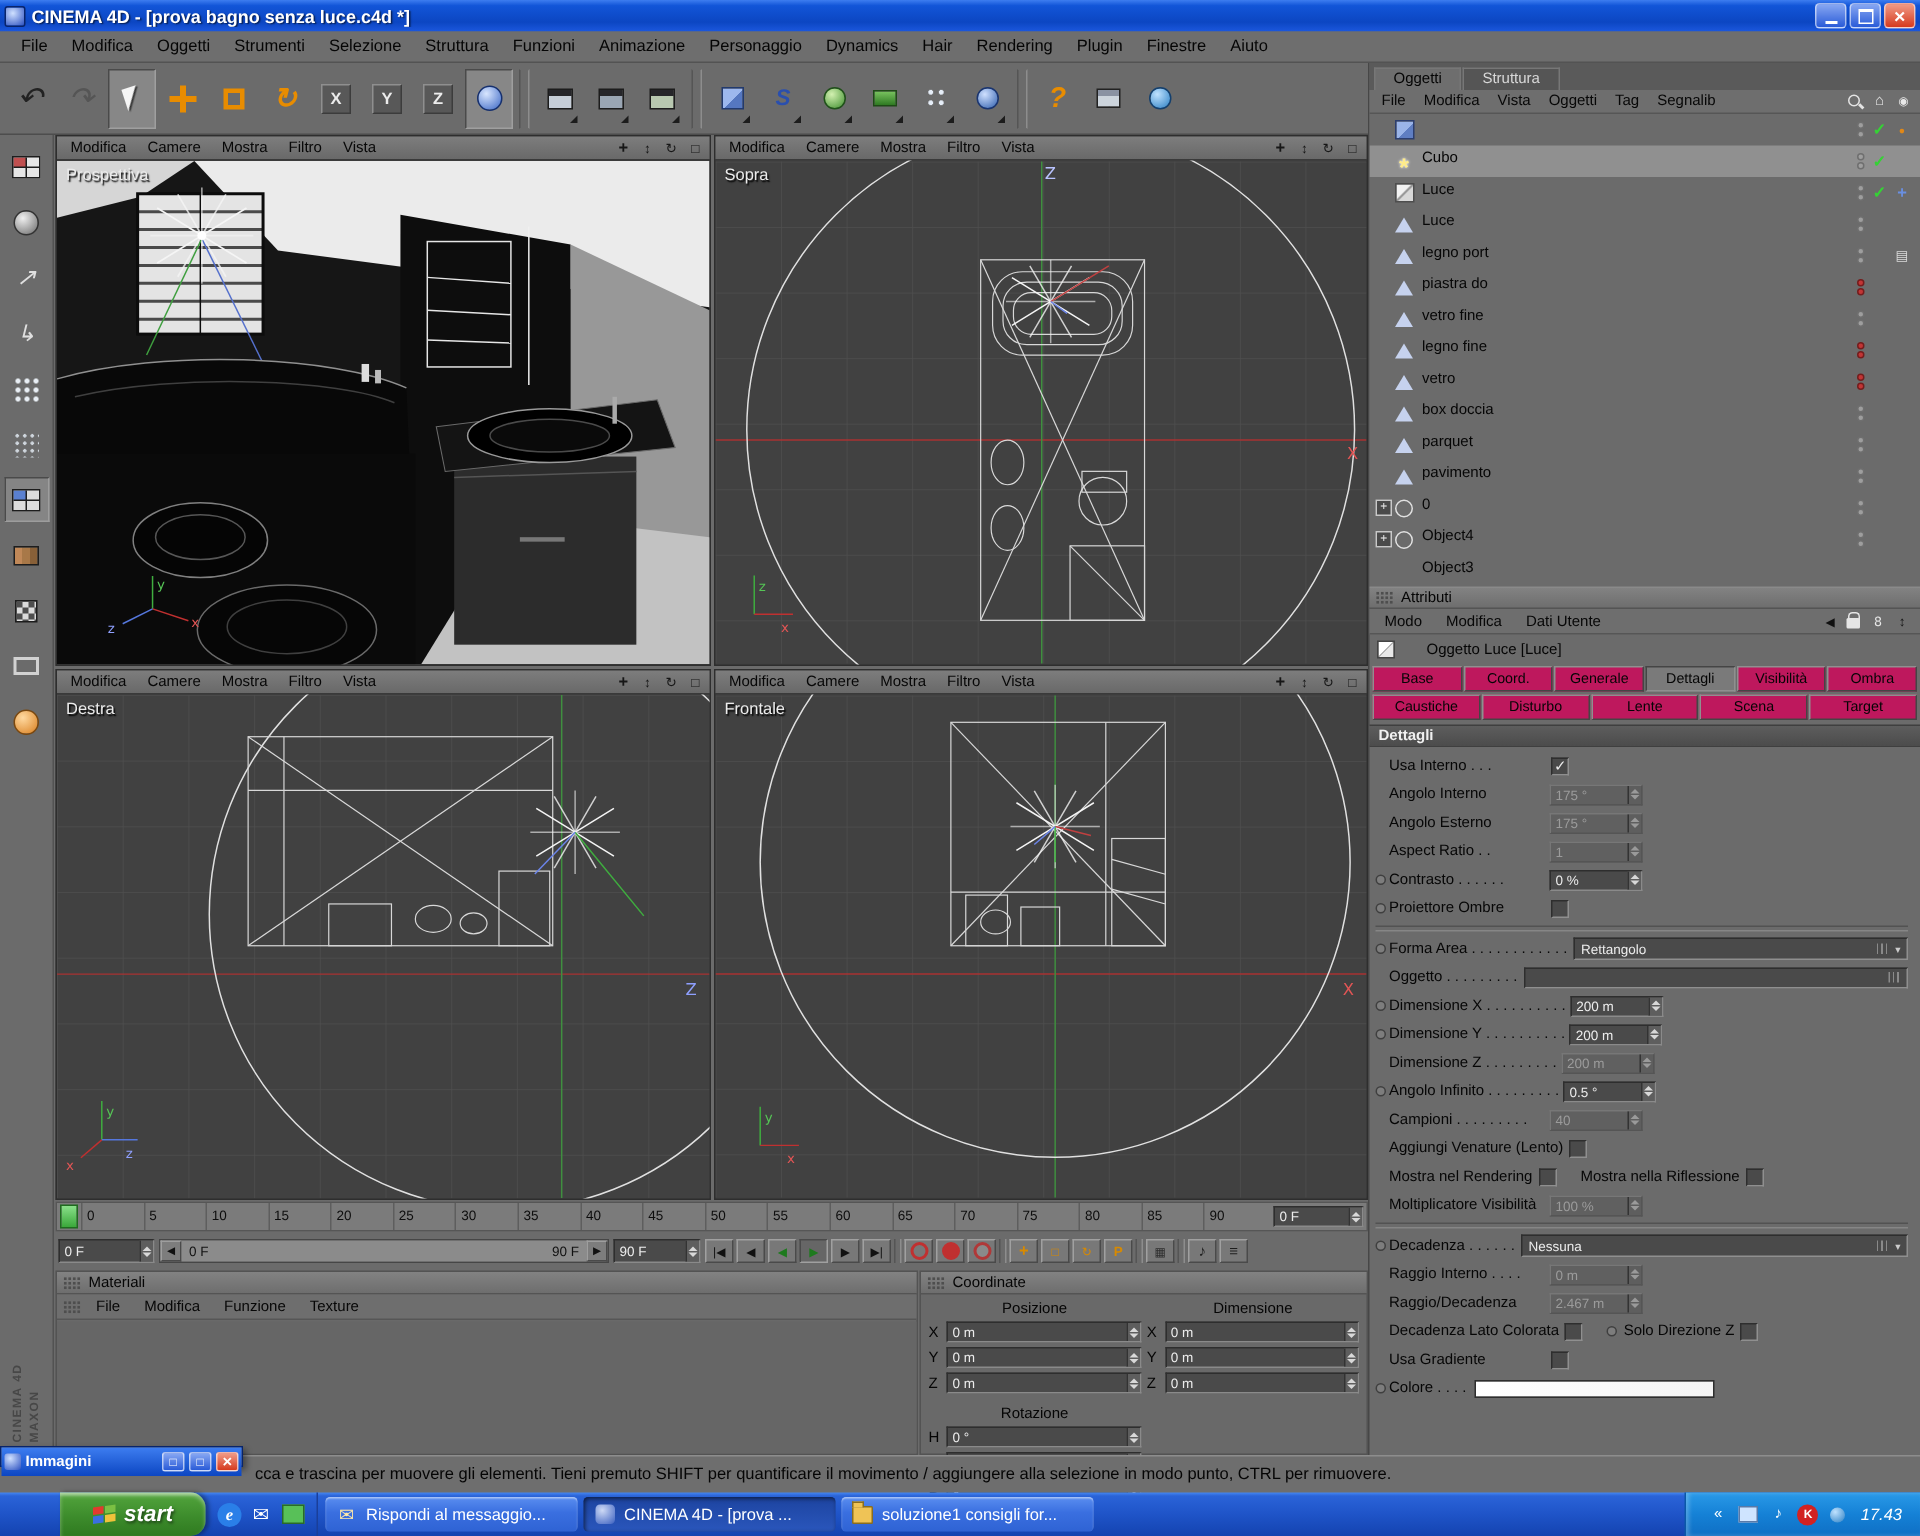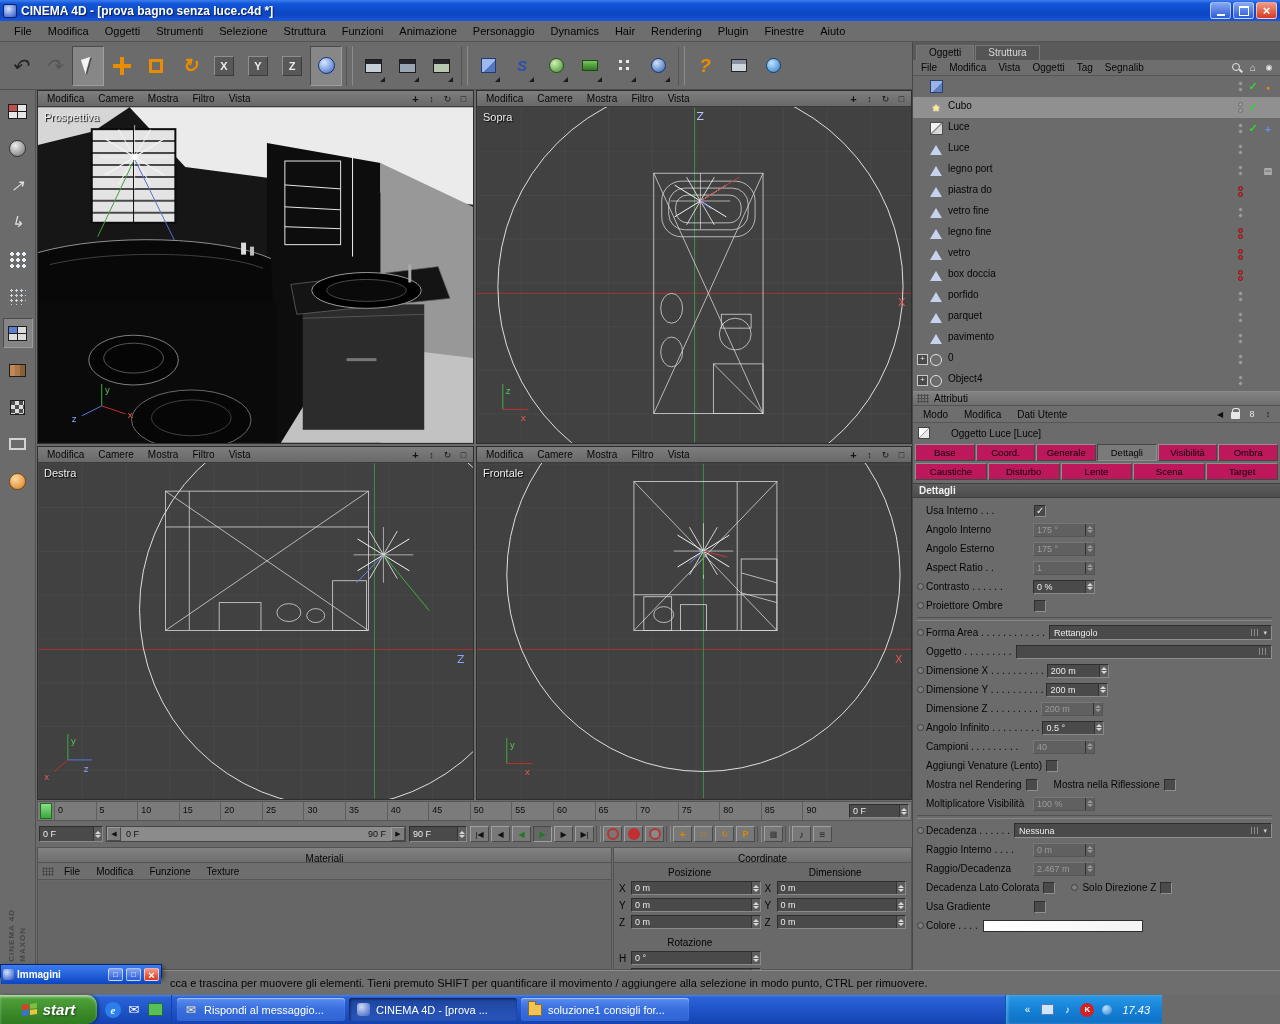--- a/index.html
+++ b/index.html
@@ -149,21 +149,21 @@
   .tbtn[data-icon=mask-position]::before{content:"+";color:#d88a00;font-weight:bold;font-size:11px;}
   .tbtn[data-icon=mask-scale]::before{content:"\25A1";color:#d88a00;}
   .tbtn[data-icon=mask-rotation]::before{content:"\21BB";color:#d88a00;}
   .tbtn[data-icon=mask-param]::before{content:"P";color:#d88a00;font-weight:bold;font-size:9px;}
   .tbtn[data-icon=record-active]::before{content:"\25A6";color:#2e2e2e;}
   .tbtn[data-icon=sound]::before{content:"\266A";color:#1d1d1d;font-size:10px;}
   .tbtn[data-icon=timeline-mode]::before{content:"\2261";color:#1d1d1d;font-size:10px;}
 
   
   .panel-titlebar{height:15px;background:linear-gradient(#828282,#6e6e6e);border-bottom:1px solid #545454;
-    display:flex;align-items:center;gap:5px;padding:0 4px;font-size:10px;color:#050505;flex-direction:column;}
+    display:flex;align-items:center;gap:5px;padding:0 4px;font-size:10px;color:#050505;}
   .grip{width:12px;height:9px;background:radial-gradient(#4e4e4e 1px,transparent 1.1px) 0 0/3px 3px;}
   .materials{position:absolute;left:37px;top:847px;width:575px;height:123px;background:#696969;border:1px solid #535353;}
   .mat-menu{height:17px;display:flex;align-items:center;border-bottom:1px solid #565656;font-size:10px;background:#6e6e6e;padding-left:4px;gap:2px;}
   .mat-menu-item{padding:0 8px;color:#070707;}
   .mat-content{position:absolute;left:0;top:33px;right:0;bottom:0;background:#666;}
   .coord{position:absolute;left:613px;top:847px;width:299px;height:123px;background:#696969;border:1px solid #535353;}
   .coord-body{display:grid;grid-template-columns:1fr 1fr;gap:4px;padding:3px 5px 0 5px;}
   .coord-header{text-align:center;font-size:10px;color:#050505;padding:1px 0 3px;}
   .coord-row{display:flex;align-items:center;gap:3px;margin-bottom:3px;}
   .coord-k{width:9px;font-size:10px;color:#050505;}
@@ -273,22 +273,22 @@
   .imm-title{height:19px;background:linear-gradient(180deg,#3d7df0,#0c46c2);display:flex;align-items:center;gap:3px;
     padding:0 2px;color:#fff;font-weight:bold;font-size:10px;}
   .imm-ico{width:11px;height:11px;background:radial-gradient(circle at 35% 30%,#cfe0ff,#2b50c0);border-radius:2px;}
   .imm-label{flex:1;white-space:nowrap;overflow:hidden;}
   .imm-btn{width:15px;height:13px;border-radius:2px;border:1px solid rgba(255,255,255,.6);display:flex;align-items:center;justify-content:center;color:#fff;font-size:8px;}
   .imm-btn.blue{background:linear-gradient(180deg,#87a7f2,#2a5bd8);}
   .imm-btn.red{background:linear-gradient(180deg,#f09a86,#d63a1e);}
   .imm-btn.blue::before{content:"\25A1";}
   .imm-btn.red::before{content:"\00D7";font-size:11px;font-weight:bold;}
 
-  .taskbar{position:absolute;left:0;top:995px;width:1162px;height:29px;display:flex;align-items:stretch;
-    background:linear-gradient(180deg,#4687f0 0%,#2a63d8 8%,#1f54c8 50%,#1443b0 100%);}
+  .taskbar{position:absolute;left:0;top:995px;width:1280px;height:29px;display:flex;align-items:stretch;
+    background:linear-gradient(180deg,#4687f0 0%,#2a63d8 8%,#1f54c8 50%,#1443b0 100%);padding-left:40px;}
   .start{width:97px;display:flex;align-items:center;justify-content:center;gap:6px;color:#fff;font-weight:bold;font-style:italic;font-size:15px;
     text-shadow:1px 1px 2px rgba(0,0,0,.5);border-radius:0 10px 10px 0;
     background:linear-gradient(180deg,#8cc47c 0%,#4fa13a 10%,#3d8c2c 55%,#2f7a20 100%);box-shadow:inset 0 2px 3px rgba(255,255,255,.4),2px 0 3px rgba(0,0,0,.35);}
   .flag{display:grid;grid-template-columns:7px 7px;grid-template-rows:5px 5px;gap:1px;transform:skewY(-8deg);}
   .flag i{display:block;}
   .flag .f1{background:#e23a2e;}.flag .f2{background:#7cc043;}.flag .f3{background:#3a6fe0;}.flag .f4{background:#f0c23a;}
   .quick{display:flex;align-items:center;gap:5px;padding:0 8px;border-right:1px solid #1a3f9a;}
   .q-icon{width:16px;height:16px;display:flex;align-items:center;justify-content:center;}
   .q-icon[data-icon=ie]{background:#2a7fe8;border-radius:50%;color:#fff;font-weight:bold;font-style:italic;font-family:"Liberation Serif",serif;}
   .q-icon[data-icon=ie]::before{content:"e";}
@@ -1137,31 +1137,20 @@
           <span class="om-icon"></span>
           <span class="om-label">box doccia</span>
           <span class="om-dots">
             <i></i>
             <i></i>
           </span>
           <span class="om-check"></span>
           <span class="om-tag"></span>
         </div>
 
-        <div class="om-row" data-icon="polygon" data-dots="red">
-          <span class="om-expand"></span>
-          <span class="om-icon"></span>
-          <span class="om-label">porfido</span>
-          <span class="om-dots">
-            <i></i>
-            <i></i>
-          </span>
-          <span class="om-check"></span>
-          <span class="om-tag"></span>
-        </div>
 
         <div class="om-row" data-icon="polygon">
           <span class="om-expand"></span>
           <span class="om-icon"></span>
           <span class="om-label">parquet</span>
           <span class="om-dots">
             <i></i>
             <i></i>
           </span>
           <span class="om-check"></span>

